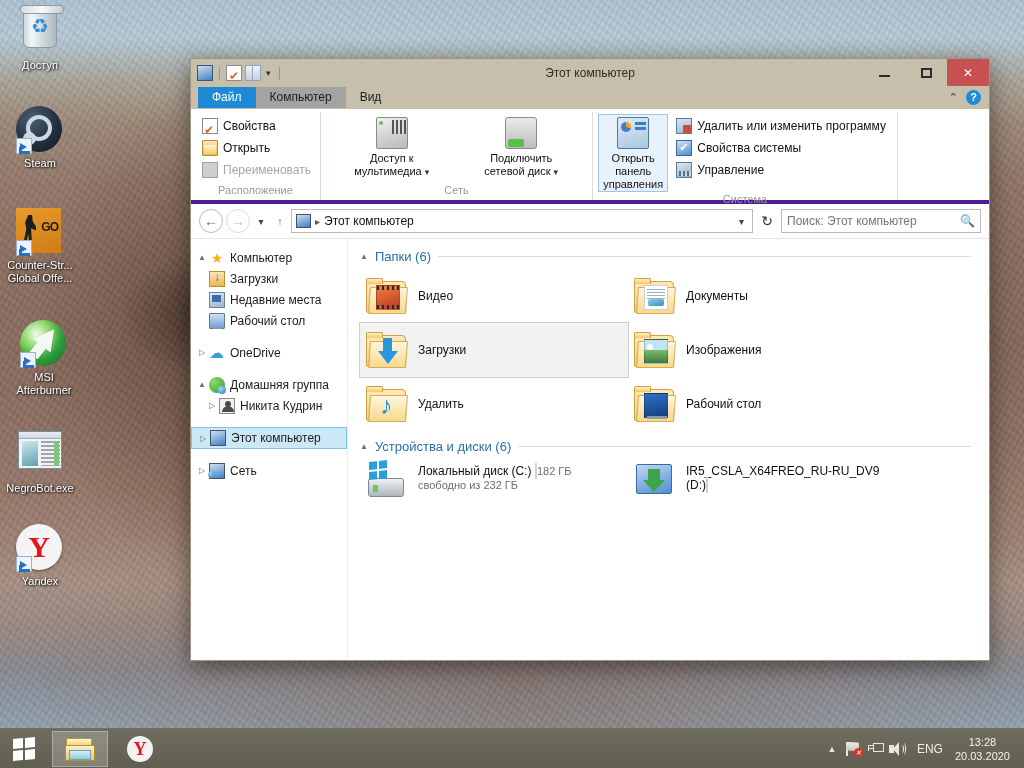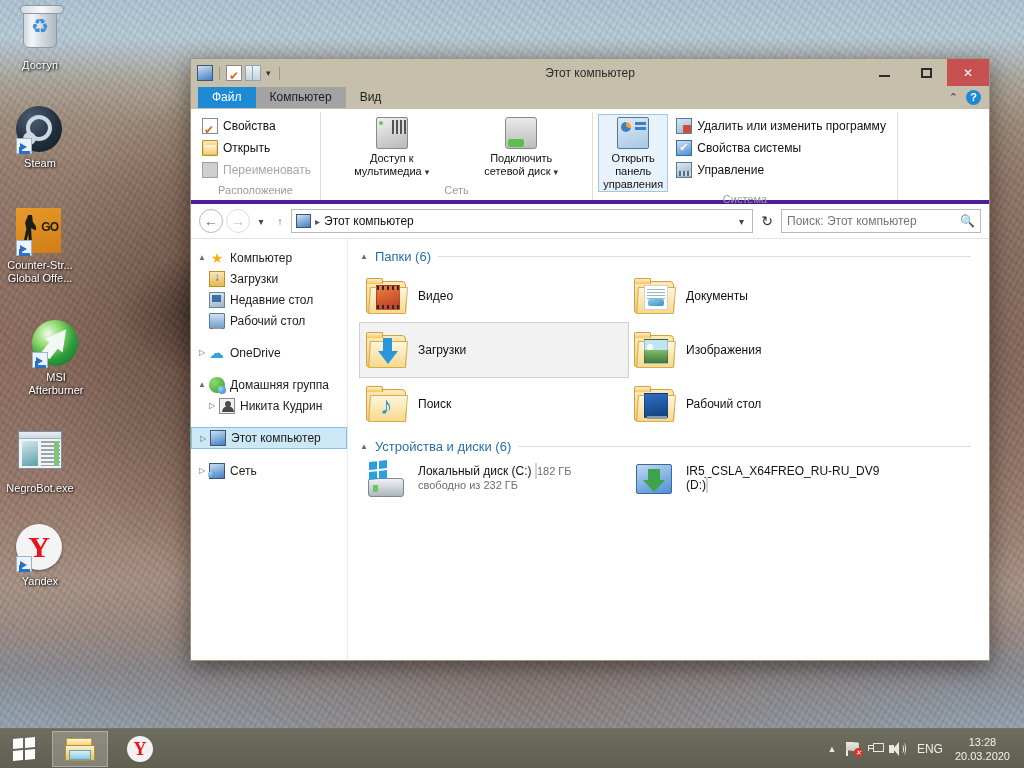--- a/index.html
+++ b/index.html
@@ -420,21 +420,21 @@
   <div class="gfx">
     <div class="csgo">
         <span class="go">GO</span>
       </div>
     <span class="shortcut-arrow"></span>
   </div>
   <span class="lbl">Counter-Str...</span>
   <span class="lbl">Global Offe...</span>
 </div>
 
-<div class="dicon" style="left:16px; top:320px;">
+<div class="dicon" style="left:4px; top:320px;">
   <div class="gfx">
     <div class="msi"></div>
       <span class="shortcut-arrow"></span>
   </div>
   <span class="lbl">MSI</span>
   <span class="lbl">Afterburner</span>
 </div>
 
 <div class="dicon" style="left:0px; top:426px;">
   <div class="gfx">
@@ -579,21 +579,21 @@
         <span class="exp">▲</span>
         <span class="ni ni-star">★</span>
         <span>Компьютер</span>
       </div>
       <div class="navitem ind1">
         <span class="ni ni-dl"></span>
         <span>Загрузки</span>
       </div>
       <div class="navitem ind1">
         <span class="ni ni-recent"></span>
-        <span>Недавние стол</span>
+        <span>Недавние места</span>
       </div>
       <div class="navitem ind1">
         <span class="ni ni-desk"></span>
         <span>Рабочий стол</span>
       </div>
 
       <div class="navgap"></div>
 
       <div class="navitem">
         <span class="exp">▷</span>
@@ -678,21 +678,21 @@
           <span class="tname">Изображения</span>
         </div>
 
         <div class="tile">
           <span class="folder">
             <i class="back"></i>
               <i class="tabtop"></i>
               <i class="note">♪</i>
               <i class="front"></i>
           </span>
-          <span class="tname">Поиск</span>
+          <span class="tname">Удалить</span>
         </div>
         <div class="tile">
           <span class="folder">
             <i class="back"></i>
               <i class="tabtop"></i>
               <i class="emb emb-desk"></i>
               <i class="front"></i>
           </span>
           <span class="tname">Рабочий стол</span>
         </div>

